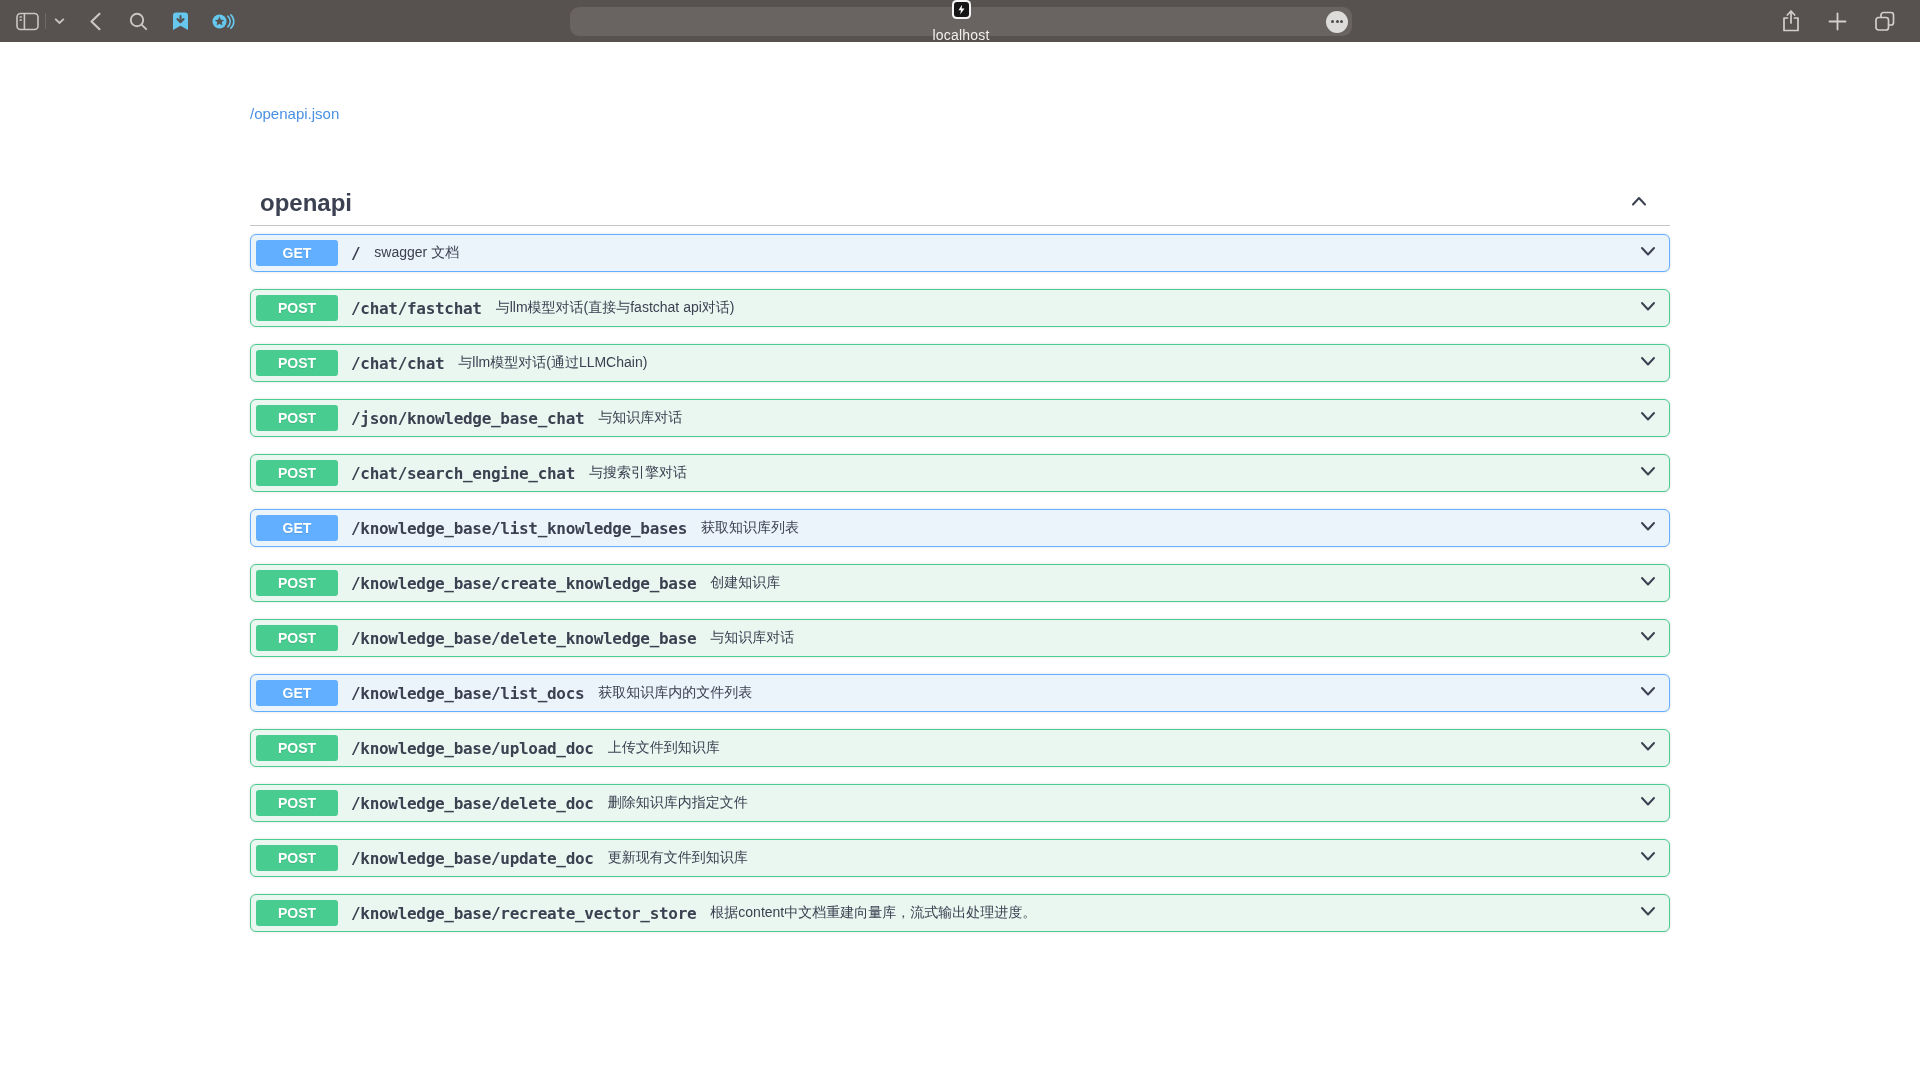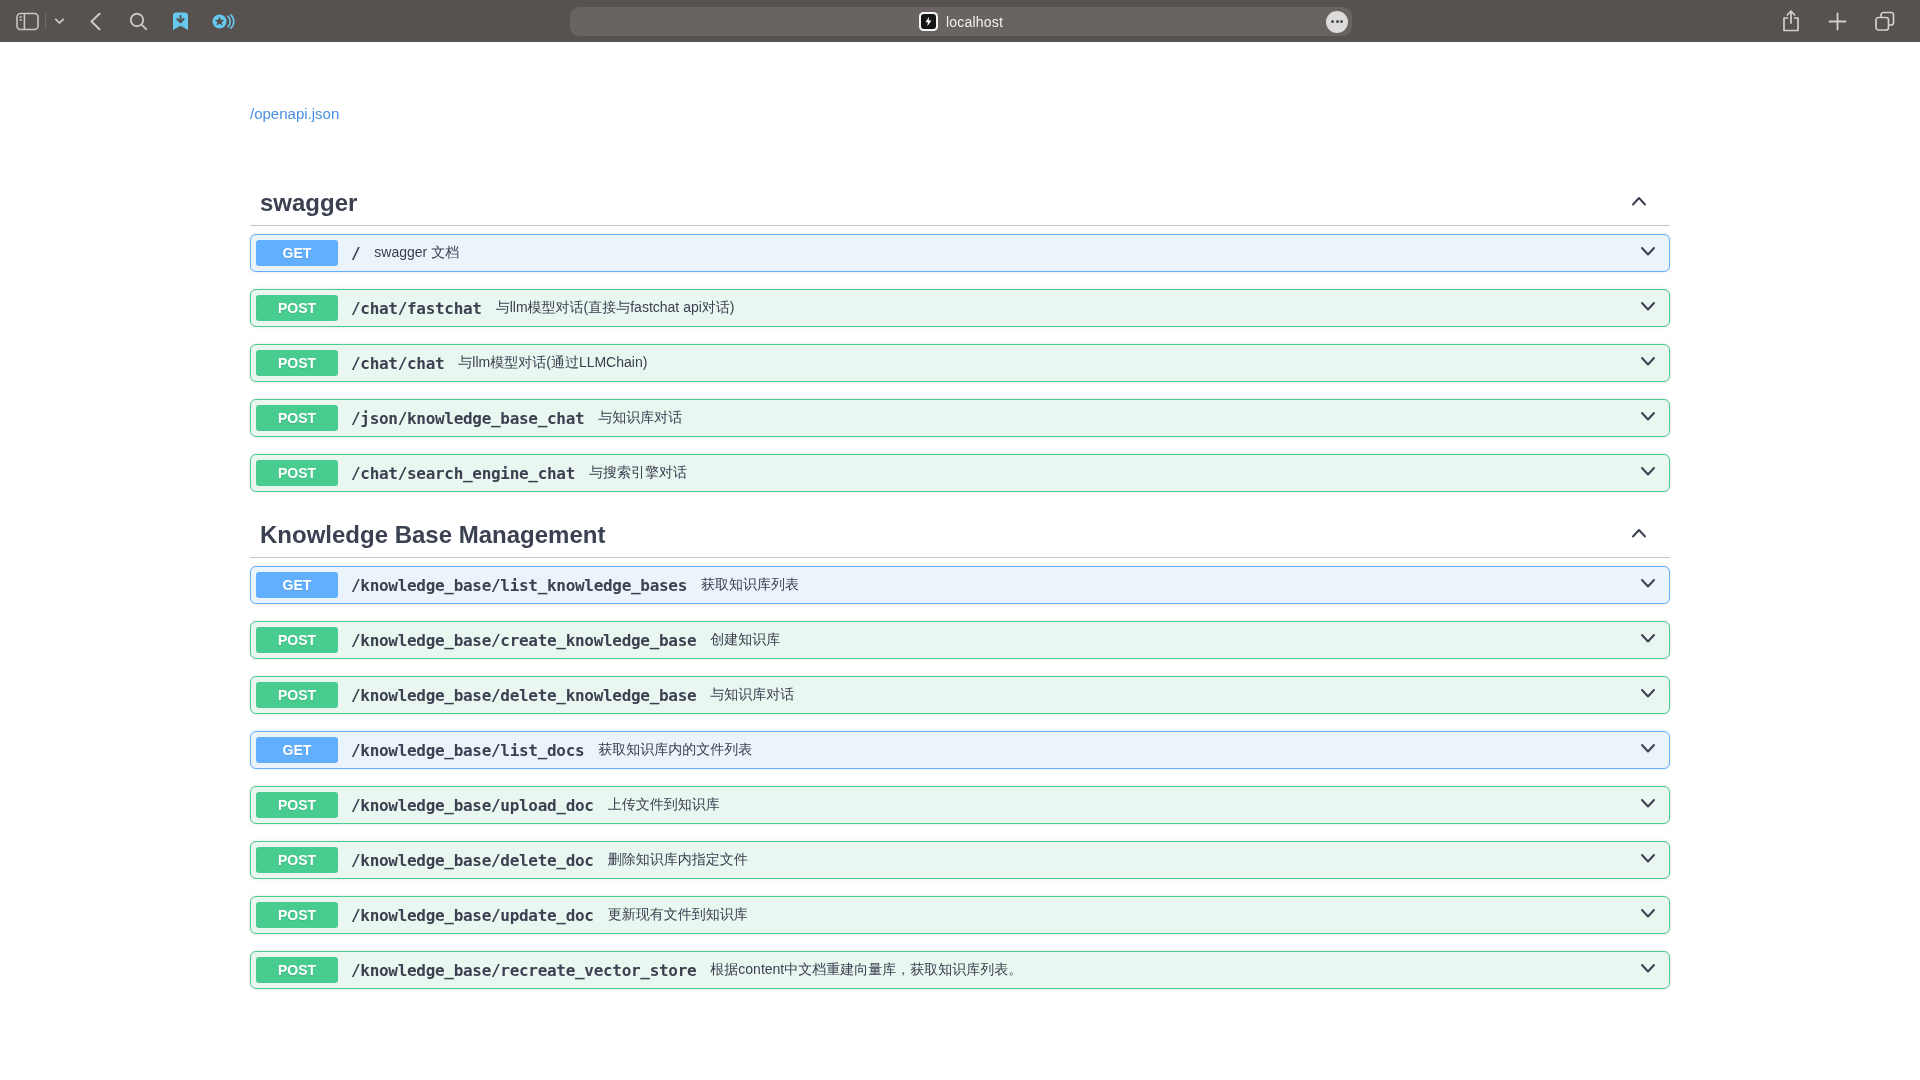--- a/index.html
+++ b/index.html
@@ -25,21 +25,21 @@
   .tb-divider { width: 1px; height: 16px; background: #6e6866; margin: 0 8px 0 6px; }
   .tb-right {
     position: absolute; right: 24px; top: 0; height: 42px;
     display: flex; align-items: center; gap: 27px;
   }
   .url-field {
     position: absolute; left: 570px; top: 7px; width: 782px; height: 29px;
     background: #696361; border-radius: 9px;
     display: flex; align-items: center; justify-content: center;
   }
-  .url-inner { display: flex; align-items: center; gap: 8px; }
+  .url-inner { display: flex; align-items: center; gap: 8px; flex-direction: column; }
   .favicon {
     width: 19px; height: 19px; border-radius: 4.5px; background: #f5f5f5;
     display: flex; align-items: center; justify-content: center;
   }
   .favicon .fav-inner {
     width: 15px; height: 15px; border-radius: 3px; background: #161616;
     display: flex; align-items: center; justify-content: center;
   }
   .url-text { color: #f2f1f0; font-size: 14px; letter-spacing: .2px; }
   .ellipsis-btn {
@@ -190,21 +190,21 @@
 
 <div class="wrapper">
 
   <div class="info-block">
     <a class="spec-link" href="#">/openapi.json</a>
   </div>
 
   <div id="sections-root">
   <div class="tag-section">
     <div class="tag-header">
-      <span class="tag-title">swagger</span>
+      <span class="tag-title">openapi</span>
       <span>
         <svg width="22" height="22" viewBox="0 0 22 22" fill="none" stroke="#3b4151" stroke-width="2" stroke-linecap="round" stroke-linejoin="round">
           <polyline points="5,14.5 11,8 17,14.5"></polyline>
         </svg>
       </span>
     </div>
     <div class="ops">
   <div class="opblock" style="background: rgb(235, 243, 251); border-color: rgb(97, 175, 254);">
     <span class="method-badge" style="background: rgb(97, 175, 254);">GET</span>
     <span class="op-path">/</span>
@@ -265,28 +265,20 @@
     <span>
       <svg width="22" height="22" viewBox="0 0 22 22" fill="none" stroke="#3b4151" stroke-width="2" stroke-linecap="round" stroke-linejoin="round">
         <polyline points="5,8 11,14.5 17,8"></polyline>
       </svg>
     </span>
   </div>
 </div>
   </div>
 
   <div class="tag-section">
-    <div class="tag-header">
-      <span class="tag-title">Knowledge Base Management</span>
-      <span>
-        <svg width="22" height="22" viewBox="0 0 22 22" fill="none" stroke="#3b4151" stroke-width="2" stroke-linecap="round" stroke-linejoin="round">
-          <polyline points="5,14.5 11,8 17,14.5"></polyline>
-        </svg>
-      </span>
-    </div>
     <div class="ops">
   <div class="opblock" style="background: rgb(235, 243, 251); border-color: rgb(97, 175, 254);">
     <span class="method-badge" style="background: rgb(97, 175, 254);">GET</span>
     <span class="op-path">/knowledge_base/list_knowledge_bases</span>
     <span class="op-summary">获取知识库列表</span>
     <span class="op-spacer"></span>
     <span>
       <svg width="22" height="22" viewBox="0 0 22 22" fill="none" stroke="#3b4151" stroke-width="2" stroke-linecap="round" stroke-linejoin="round">
         <polyline points="5,8 11,14.5 17,8"></polyline>
       </svg>
@@ -361,21 +353,21 @@
     <span>
       <svg width="22" height="22" viewBox="0 0 22 22" fill="none" stroke="#3b4151" stroke-width="2" stroke-linecap="round" stroke-linejoin="round">
         <polyline points="5,8 11,14.5 17,8"></polyline>
       </svg>
     </span>
   </div>
 
   <div class="opblock" style="background: rgb(233, 247, 240); border-color: rgb(73, 204, 144);">
     <span class="method-badge" style="background: rgb(73, 204, 144);">POST</span>
     <span class="op-path">/knowledge_base/recreate_vector_store</span>
-    <span class="op-summary">根据content中文档重建向量库，获取知识库列表。</span>
+    <span class="op-summary">根据content中文档重建向量库，流式输出处理进度。</span>
     <span class="op-spacer"></span>
     <span>
       <svg width="22" height="22" viewBox="0 0 22 22" fill="none" stroke="#3b4151" stroke-width="2" stroke-linecap="round" stroke-linejoin="round">
         <polyline points="5,8 11,14.5 17,8"></polyline>
       </svg>
     </span>
   </div>
 </div>
   </div>
 </div>

